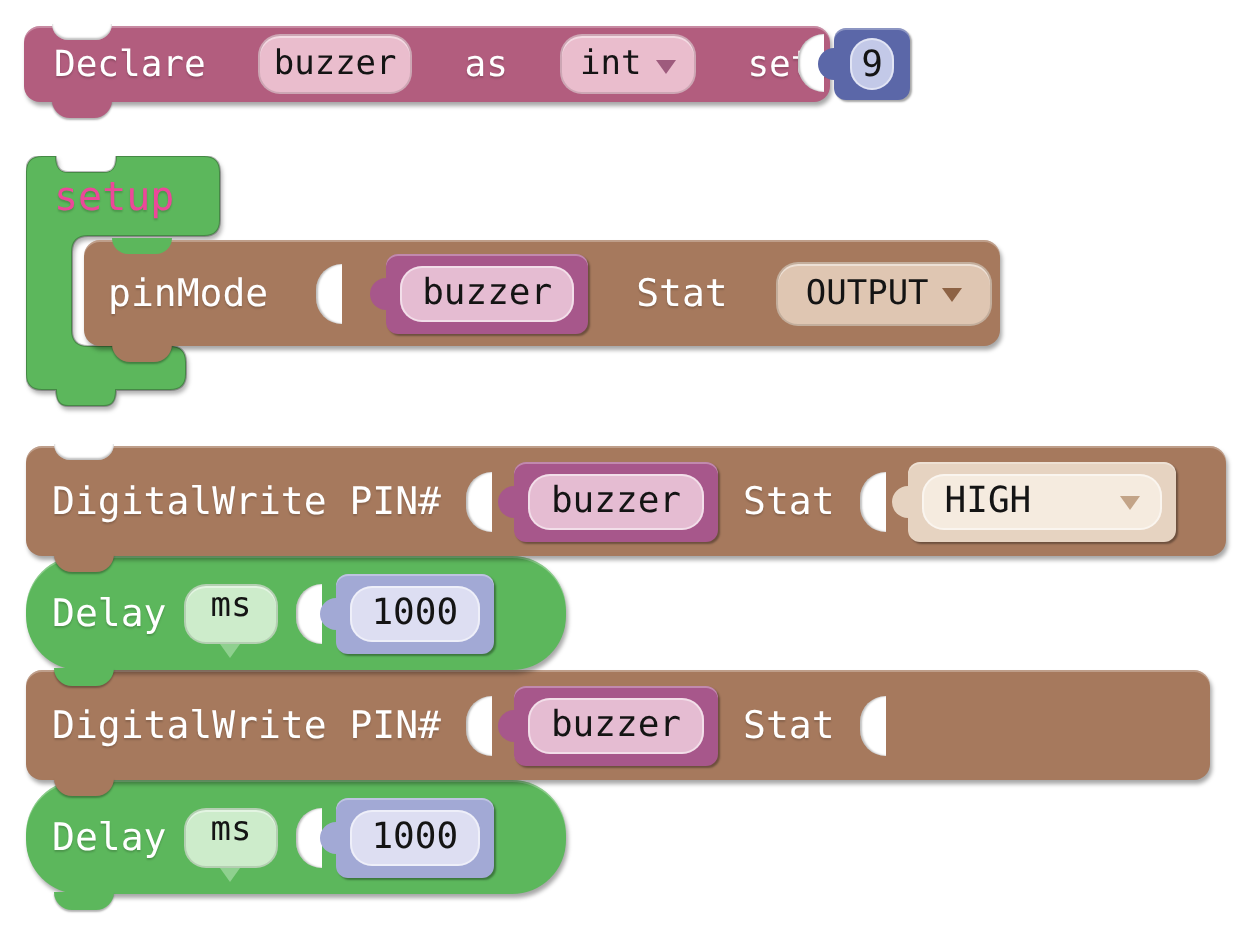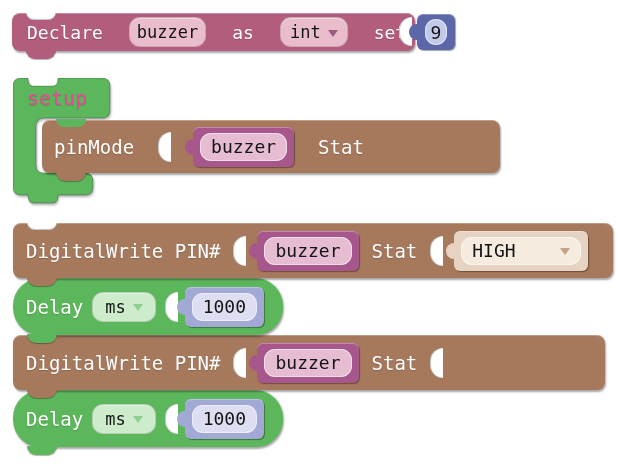--- a/index.html
+++ b/index.html
@@ -68,21 +68,21 @@
   .v-blue{background:var(--blue,#5b67a8);}
   .v-blue .inner{background:var(--blue-light,#c3c9e8);}
   .v-peri{background:var(--peri,#a2a9d5);}
   .v-peri .inner{background:var(--peri-light,#dddef2);}
   .v-cream{background:var(--cream,#e6d3c1);}
   .v-cream .inner{background:var(--cream-light,#f5ebdf);gap:44px;}
   
   .pill-pink{background:var(--pink,#eabdcd);}
   .dd-pink{background:var(--pink,#eabdcd);padding:0 9px;}
   .dd-tan{background:var(--tan,#dfc6b2);padding:0 14px;height:30px;}
-  .dd-ltgreen{background:var(--ltgreen,#cdeccb);padding:0 12px;}
+  .dd-ltgreen{background:var(--ltgreen,#cdeccb);padding:0 12px;flex-direction:column;}
   .arr-pink{border-top-color:#9e5b7d;}
   .arr-tan{border-top-color:#8d6244;}
   .arr-green{border-top-color:#8fd08f;}
   .arr-cream{border-top-color:#c3a488;}
   .r-socket{position:absolute;right:3px;top:4px;width:13px;height:29px;background:#fff;
     border-radius:14px 0 0 14px;box-shadow:inset 1px 0 1px rgba(0,0,0,.25);}
   .setup-label{position:absolute;left:27px;top:86px;color:#ec4899;font-size:20px;
     font-family:"DejaVu Sans Mono","Liberation Mono",monospace;text-shadow:0 1px 1px rgba(0,0,0,.18);z-index:2;}
   .setup-svg{position:absolute;left:13px;top:78px;filter:drop-shadow(1px 2px 1px rgba(0,0,0,.3));}
 </style>
@@ -119,20 +119,24 @@
 
   <div class="blk brown" style="left:42px;top:120px;width:458px;height:53px;z-index:9;gap:24px;padding-left:12px;">
     <span class="tab-down"></span>
     <span class="bump brown"></span>
     <span class="lbl">pinMode</span>
     <span class="socket"></span>
     <span class="vblk v-purple">
       <span class="inner">buzzer</span>
     </span>
     <span class="lbl">Stat</span>
+    <span class="dd dd-tan">
+      <span>OUTPUT</span>
+      <span class="arr arr-tan"></span>
+    </span>
   </div>
 
   <div class="blk brown" style="left:13px;top:223px;width:600px;height:55px;z-index:8;gap:13px;padding-left:13px;">
     <span class="notch"></span>
     <span class="bump brown"></span>
     <span class="lbl">DigitalWrite PIN#</span>
     <span class="socket"></span>
     <span class="vblk v-purple">
       <span class="inner">buzzer</span>
     </span>

